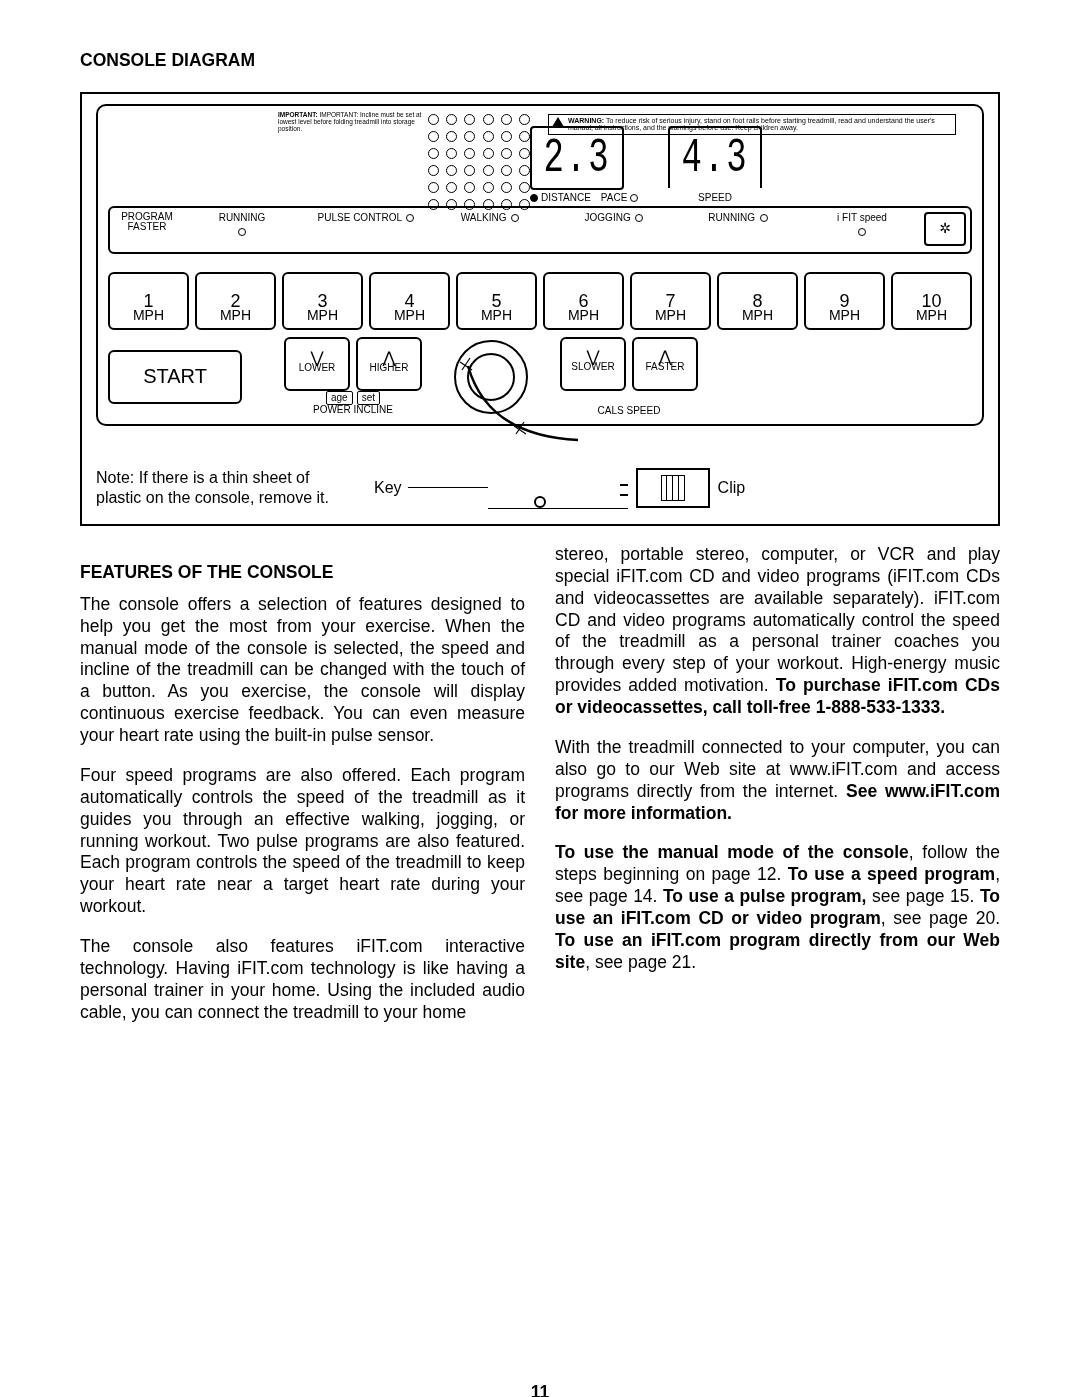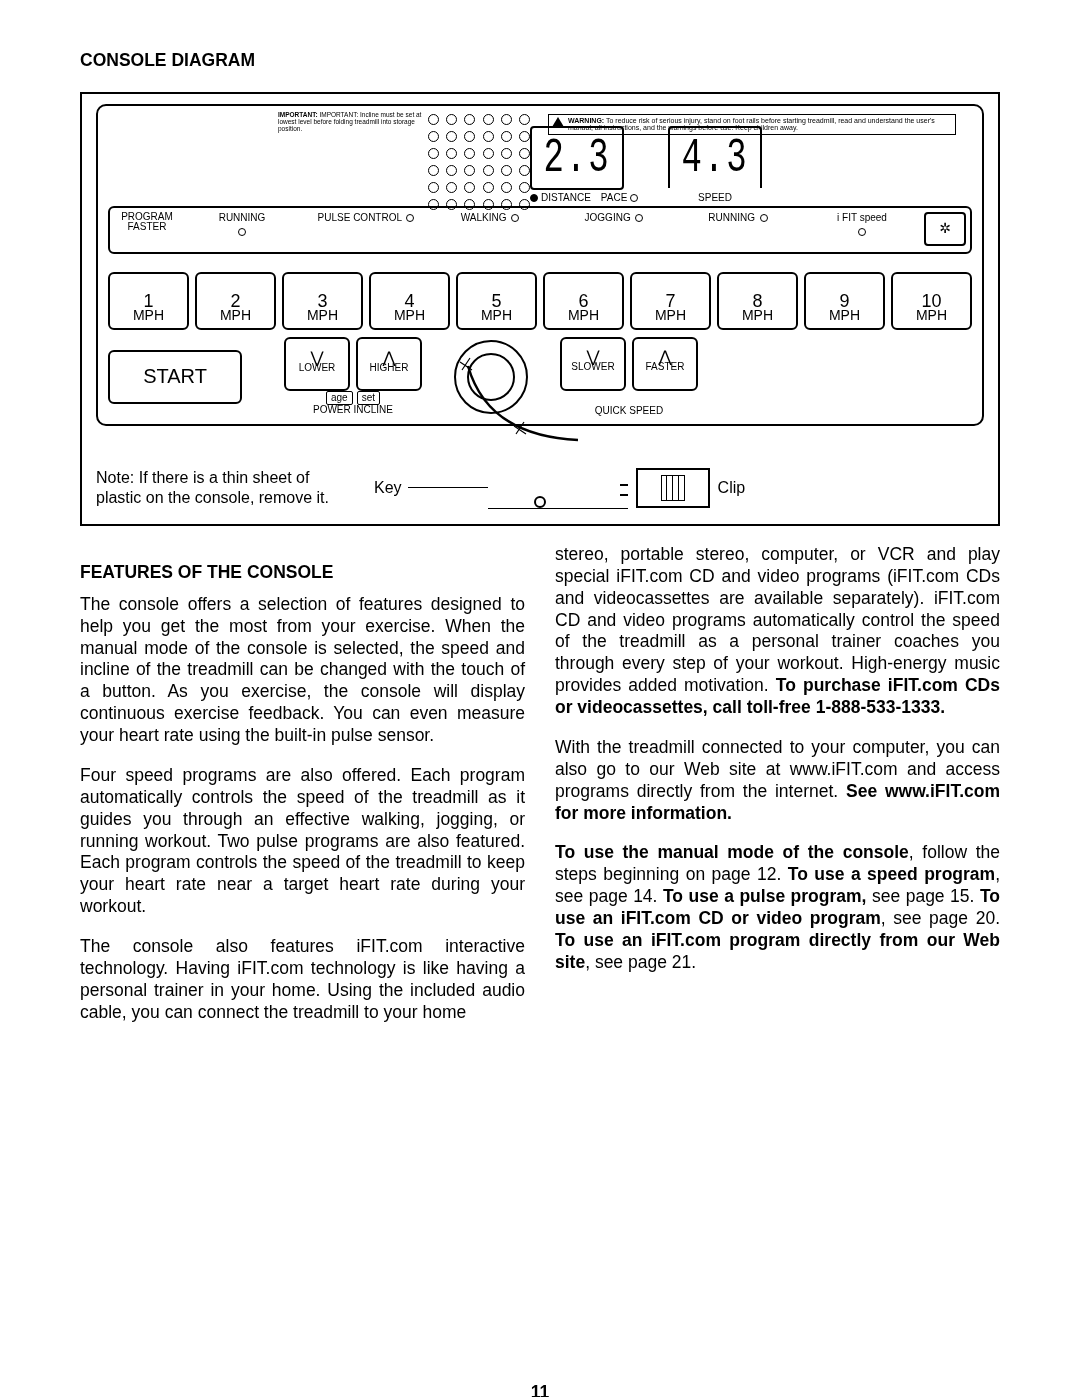--- a/index.html
+++ b/index.html
@@ -426,21 +426,21 @@
           <div class="sm-btn">
             <span class="chev">⋁</span>
             <span>SLOWER</span>
           </div>
           <div class="sm-btn">
             <span class="chev">⋀</span>
             <span>FASTER</span>
           </div>
         </div>
         <div style="height:12px;"></div>
-        <div class="sub-label">QUICK SPEED</div>
+        <div class="sub-label">CALS SPEED</div>
       </div>
       <div style="width:30px;"></div>
     </div>
 
     <svg class="cord-svg" viewBox="0 0 300 130">
       <path d="M50 40 Q 70 110 160 114" stroke="#000" stroke-width="2.5" fill="none"></path>
       <path d="M42 36 l12 8 M44 44 l8 -12" stroke="#000" stroke-width="1.2"></path>
       <path d="M96 100 l12 8 M98 108 l8 -12" stroke="#000" stroke-width="1.2"></path>
     </svg>
   </div>

